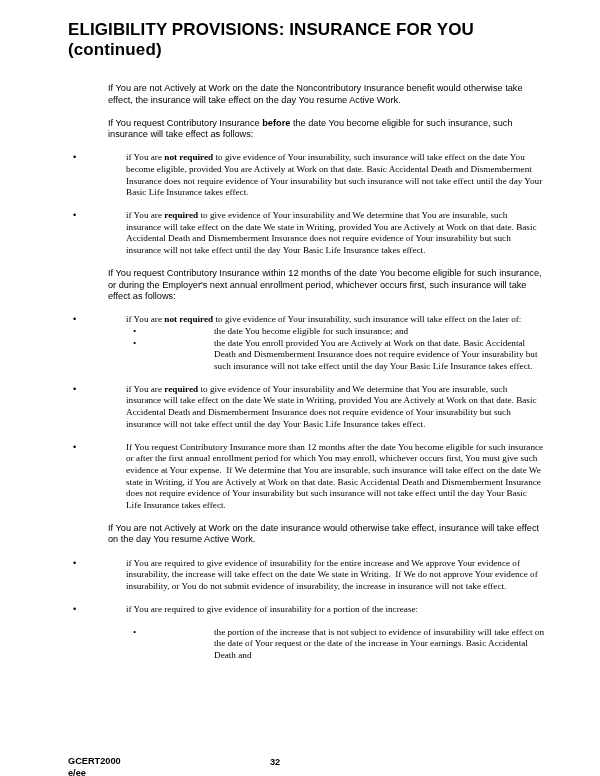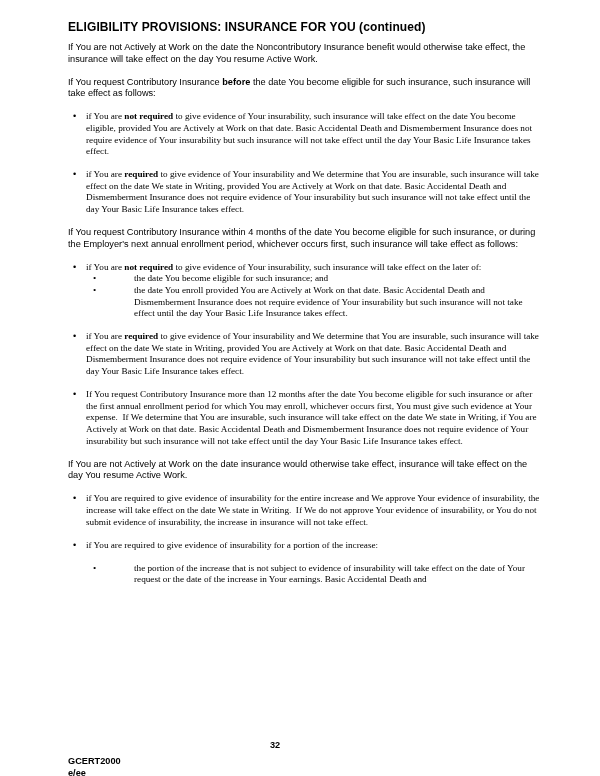--- a/index.html
+++ b/index.html
@@ -8,29 +8,30 @@
     width: 600px;
     height: 776px;
     background: #ffffff;
     color: #000000;
     font-family: "Liberation Sans", sans-serif;
     box-sizing: border-box;
     padding: 20px 56px 0 68px;
     overflow: hidden;
   }
   .doc-title {
-    font-size: 12px;
+    font-size: 17px;
     font-weight: bold;
-    margin-bottom: 8px;
+    margin-bottom: 23px;
     letter-spacing: 0.1px;
   }
   .para, .bullet-content, .heading, .sub-content {
     font-size: 9.2px;
     line-height: 11.6px;
     white-space: pre-wrap;
+    margin-left: 40px;
   }
   .para { margin-bottom: 11.5px; }
   .heading { font-weight: bold; margin-bottom: 11.5px; }
   .b { font-weight: bold; }
   .list { margin-bottom: 0; }
   .bullet-row { display: flex; margin-bottom: 11.5px; }
   .dot {
     flex: none;
     width: 18px;
     box-sizing: border-box;
@@ -52,21 +53,21 @@
     left: 68px;
     top: 739px;
     font-size: 9.2px;
     line-height: 12px;
     font-weight: bold;
     margin-top: 16px;
   }
   .page-num {
     position: absolute;
     left: 270px;
-    top: 739px;
+    top: 756px;
     font-size: 9.2px;
     line-height: 12px;
     font-weight: bold;
   }
 </style>
 </head>
 <body>
 
 <div class="page">
   <div class="doc-title">ELIGIBILITY PROVISIONS: INSURANCE FOR YOU (continued)</div>
@@ -77,21 +78,21 @@
       <div class="list">
         <div class="bullet-row">
           <span class="dot">•</span>
           <div class="bullet-content">if You are <span class="b">not required</span> to give evidence of Your insurability, such insurance will take effect on the date You become eligible, provided You are Actively at Work on that date. Basic Accidental Death and Dismemberment Insurance does not require evidence of Your insurability but such insurance will not take effect until the day Your Basic Life Insurance takes effect.</div>
         </div>
         <div class="bullet-row">
           <span class="dot">•</span>
           <div class="bullet-content">if You are <span class="b">required</span> to give evidence of Your insurability and We determine that You are insurable, such insurance will take effect on the date We state in Writing, provided You are Actively at Work on that date. Basic Accidental Death and Dismemberment Insurance does not require evidence of Your insurability but such insurance will not take effect until the day Your Basic Life Insurance takes effect.</div>
         </div>
       </div>
-      <div class="para">If You request Contributory Insurance within 4 months of the date You become eligible for such insurance, or during the Employer's next annual enrollment period, whichever occurs first, such insurance will take effect as follows:</div>
+      <div class="para">If You request Contributory Insurance within 12 months of the date You become eligible for such insurance, or during the Employer's next annual enrollment period, whichever occurs first, such insurance will take effect as follows:</div>
       <div class="list">
         <div class="bullet-row">
           <span class="dot">•</span>
           <div class="bullet-content">if You are <span class="b">not required</span> to give evidence of Your insurability, such insurance will take effect on the later of:<div class="sub-list"><div class="sub-row"><span class="dot">•</span><div class="sub-content">the date You become eligible for such insurance; and</div></div><div class="sub-row"><span class="dot">•</span><div class="sub-content">the date You enroll provided You are Actively at Work on that date. Basic Accidental Death and Dismemberment Insurance does not require evidence of Your insurability but such insurance will not take effect until the day Your Basic Life Insurance takes effect.</div></div></div></div>
         </div>
         <div class="bullet-row">
           <span class="dot">•</span>
           <div class="bullet-content">if You are <span class="b">required</span> to give evidence of Your insurability and We determine that You are insurable, such insurance will take effect on the date We state in Writing, provided You are Actively at Work on that date. Basic Accidental Death and Dismemberment Insurance does not require evidence of Your insurability but such insurance will not take effect until the day Your Basic Life Insurance takes effect.</div>
         </div>
         <div class="bullet-row">

